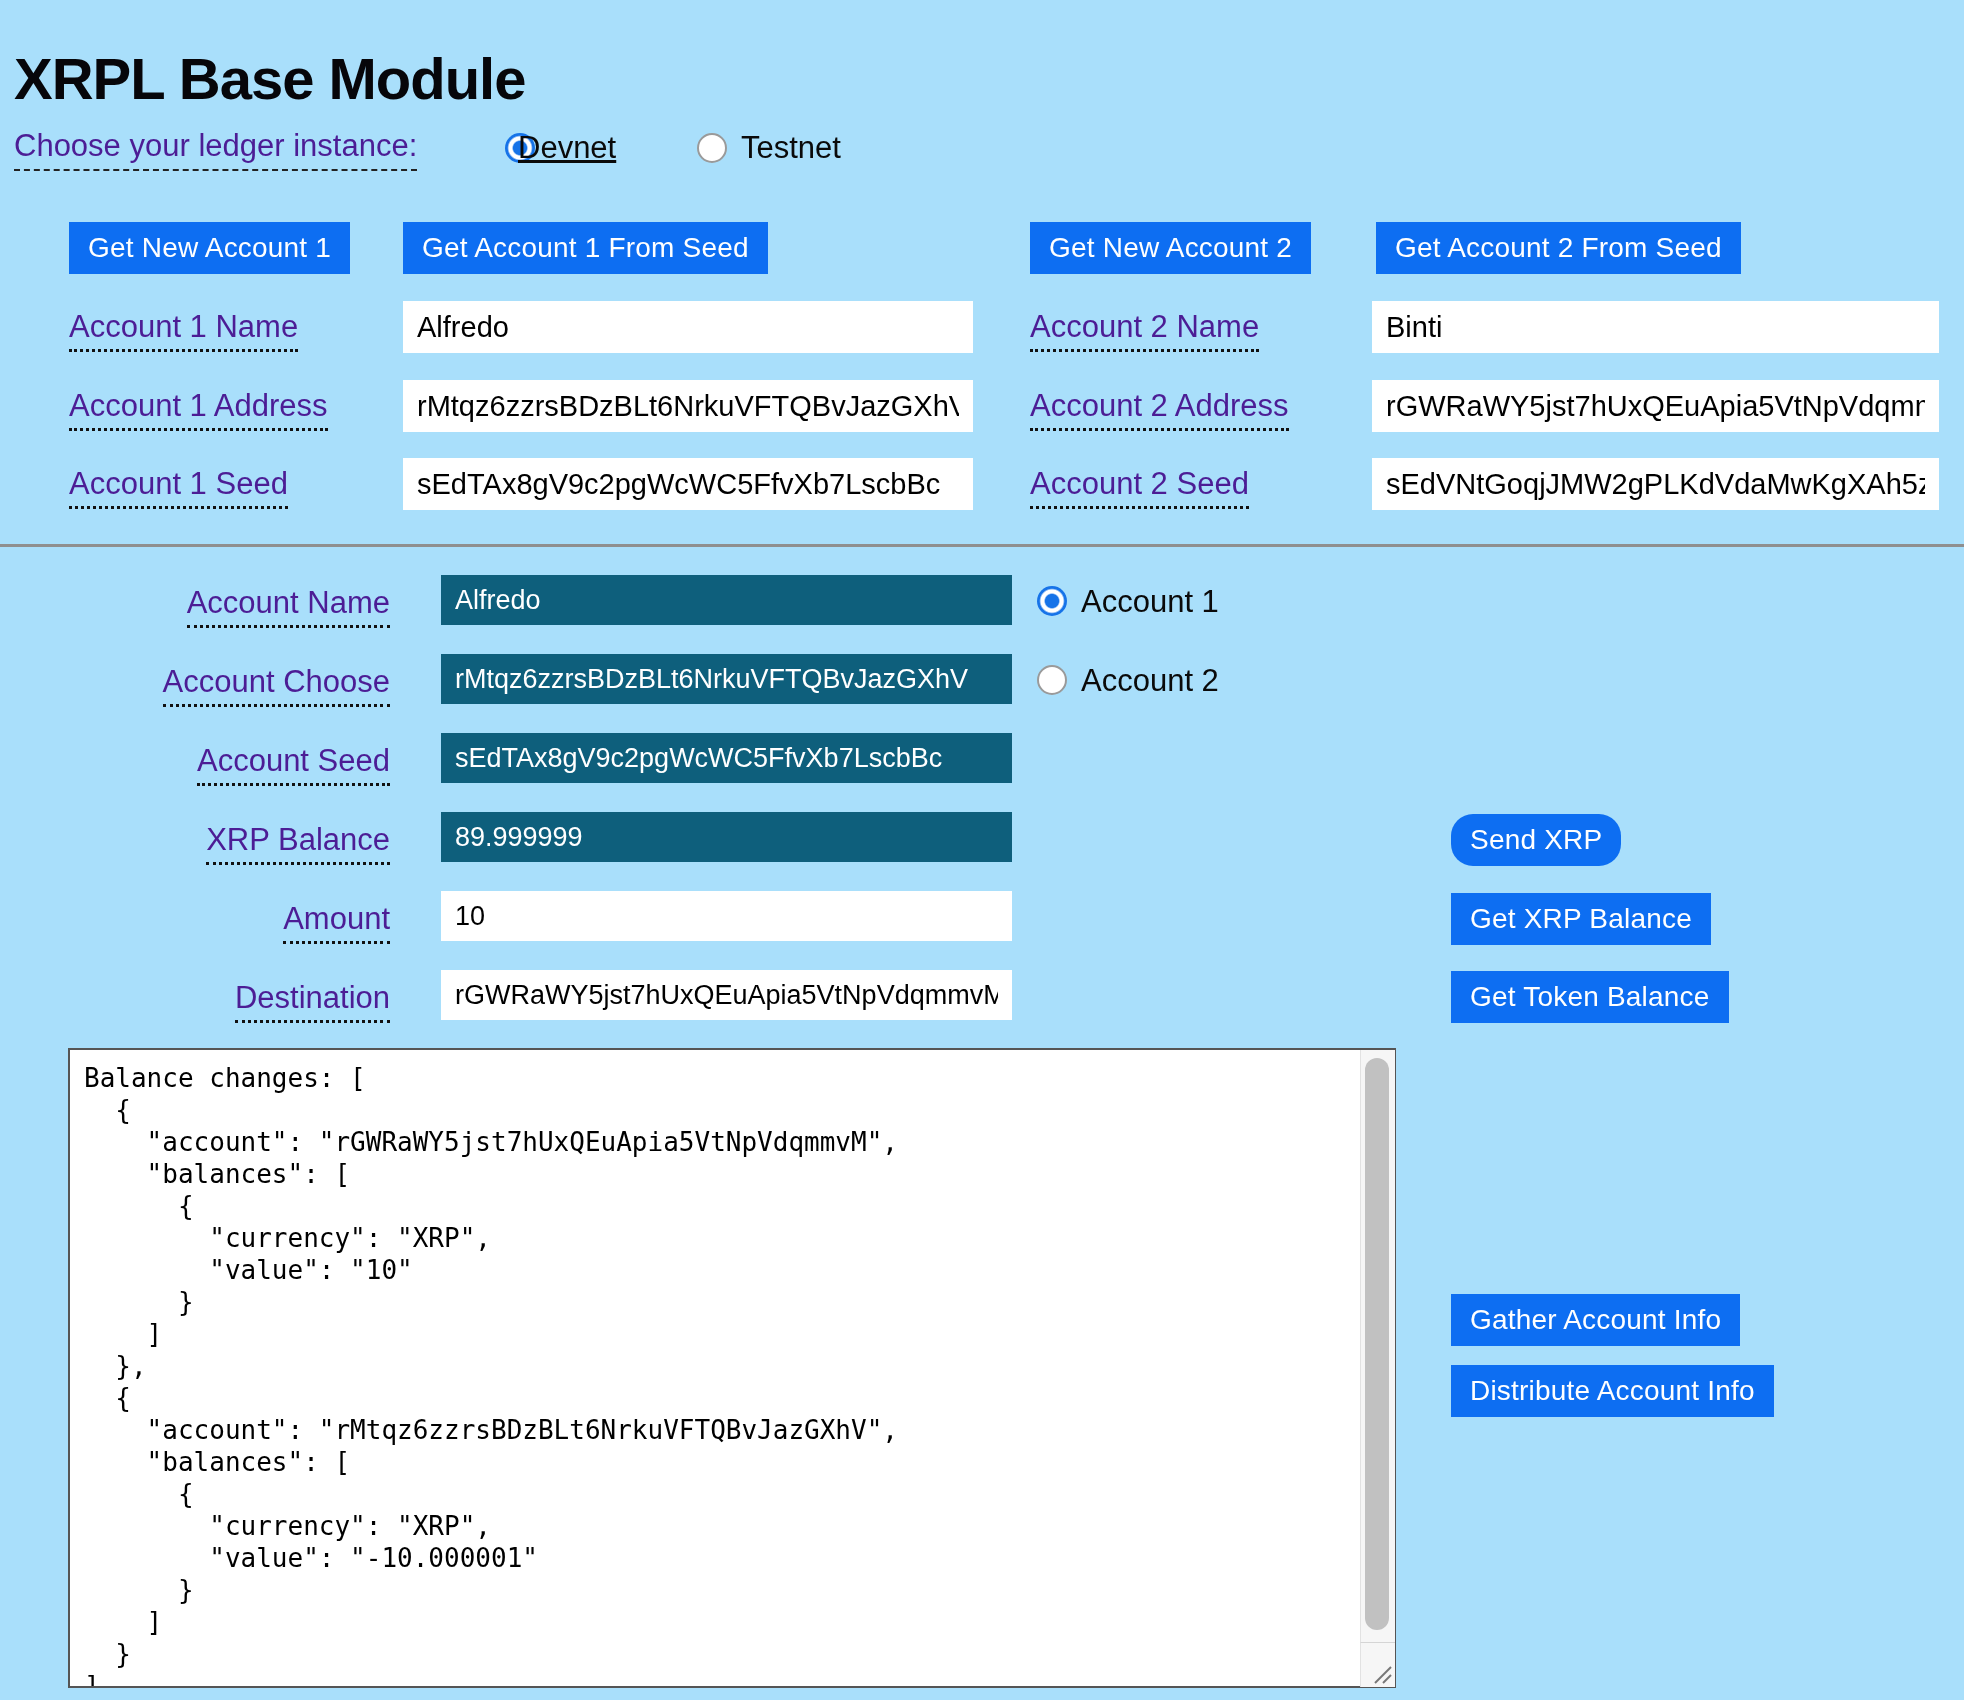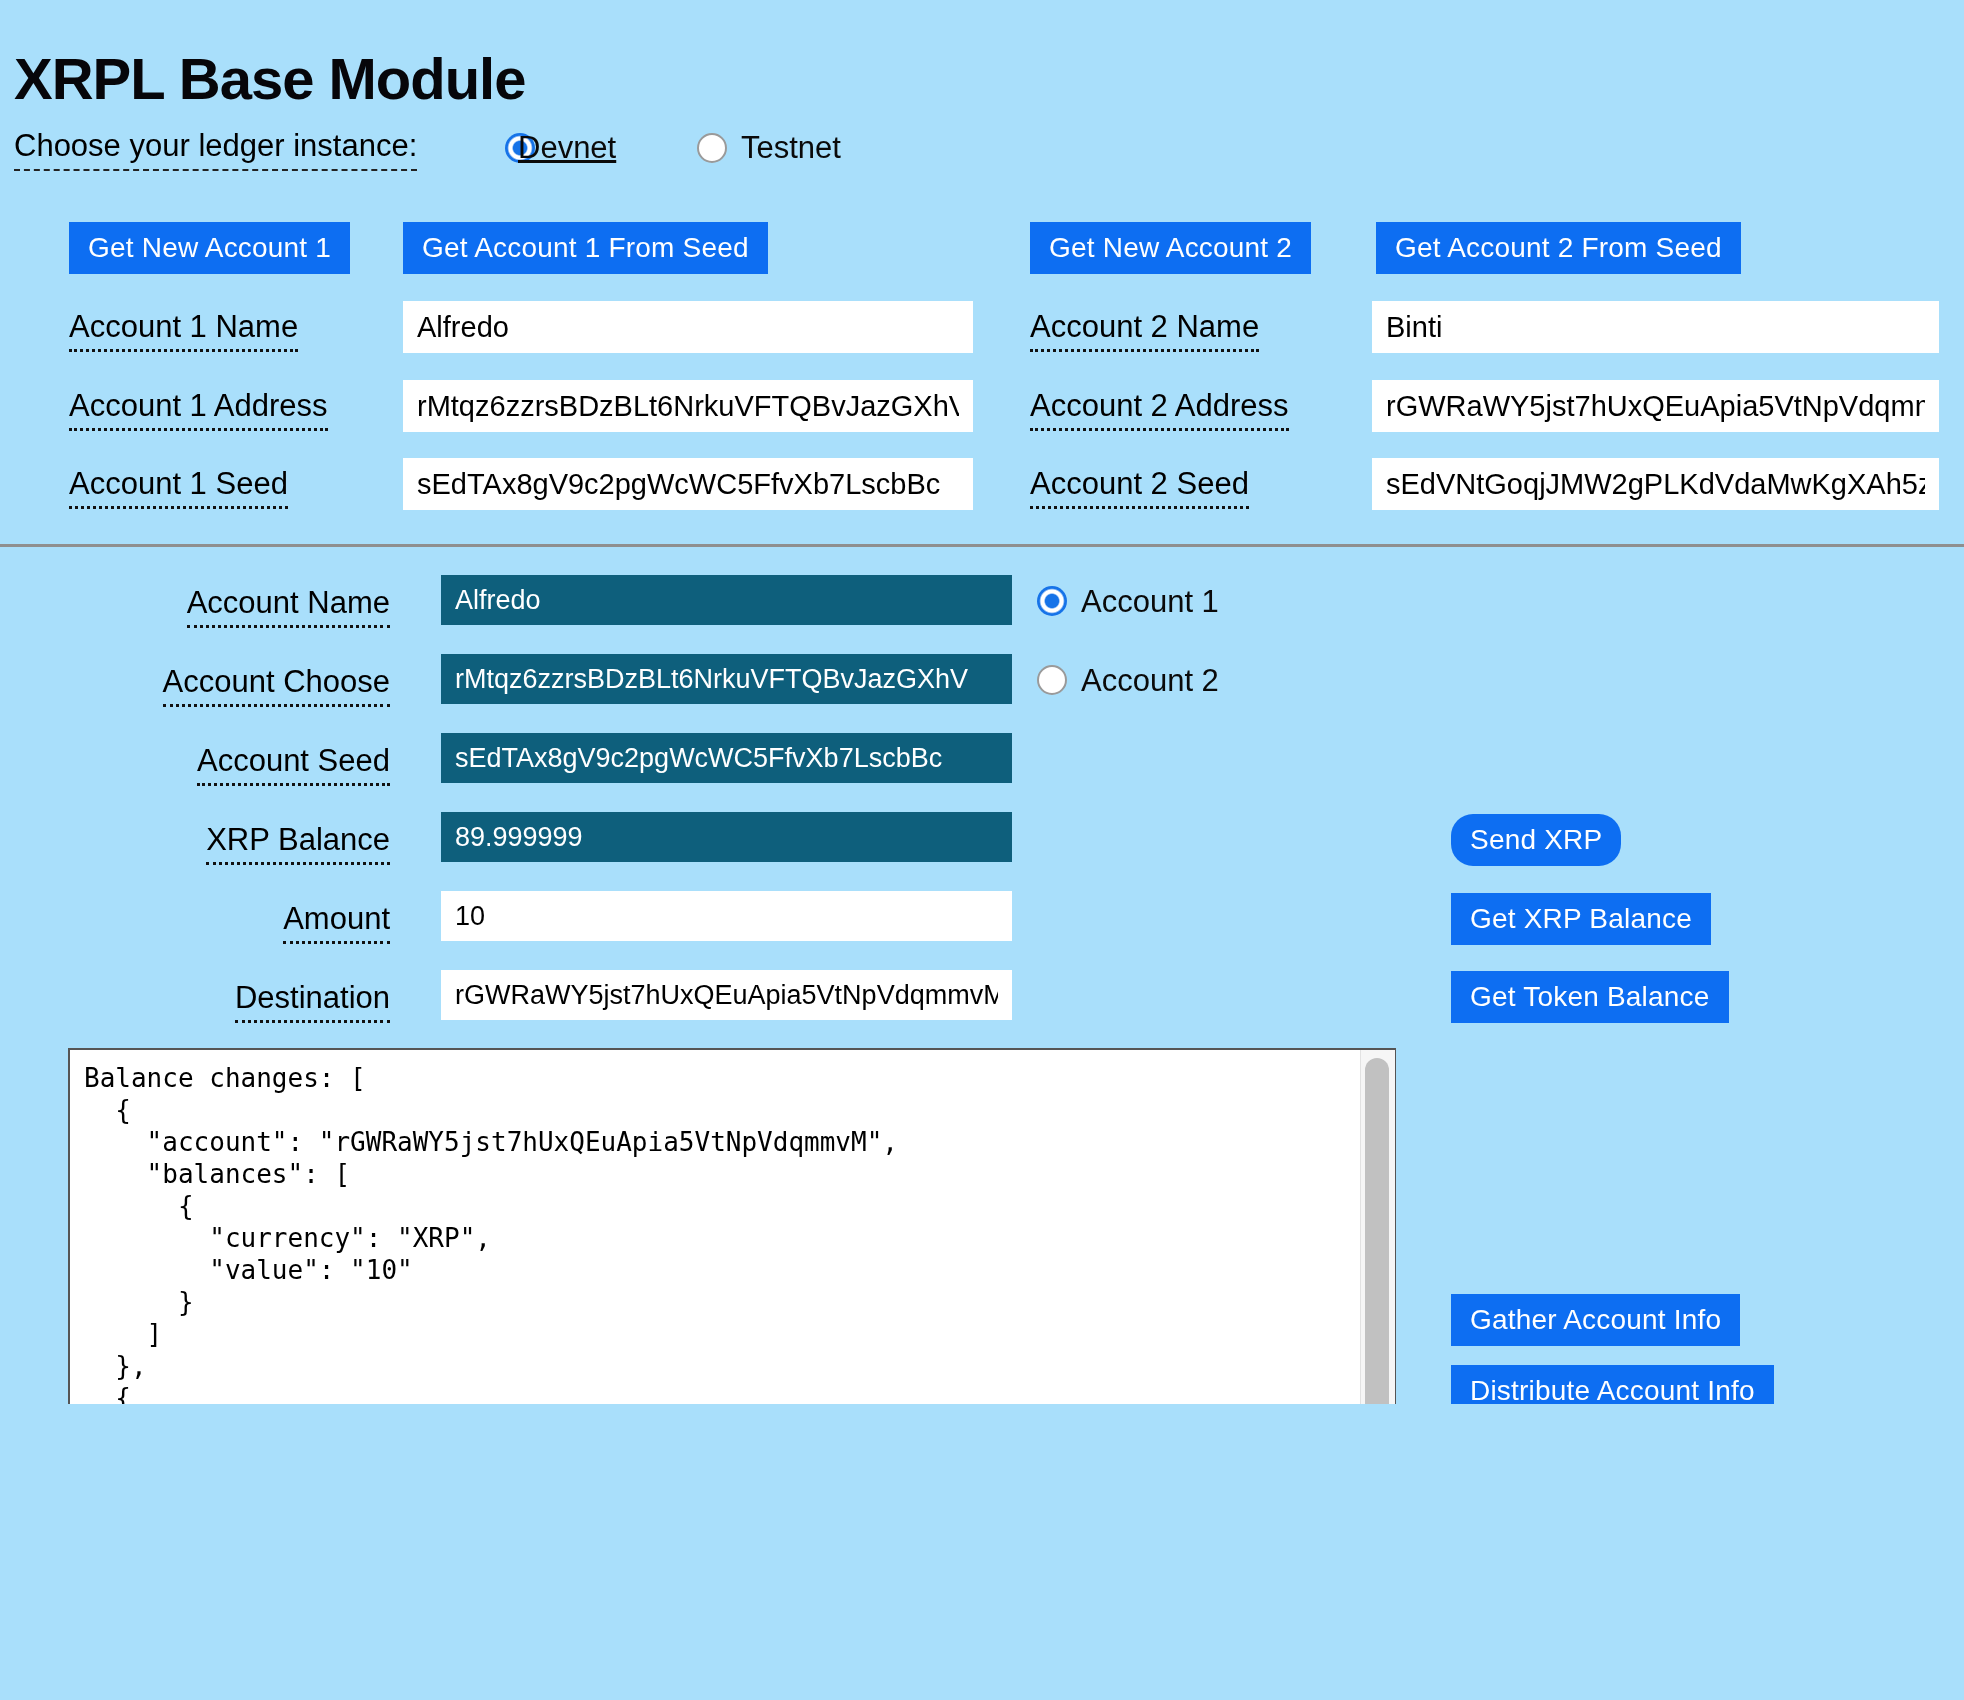--- a/index.html
+++ b/index.html
@@ -4,32 +4,32 @@
 <style>
   html,body{margin:0;padding:0;}
   body{
     background:#A9DFFB;
     font-family:"Liberation Sans", sans-serif;
     color:#0a0a0a;
   }
   #canvas{
     position:relative;
     width:1964px;
-    height:1404px;
+    height:1700px;
     background:#A9DFFB;
     overflow:hidden;
   }
   .abs{position:absolute;}
   .title{
     left:14px; top:6px;
     font-size:58px; font-weight:800; letter-spacing:-1px;
     color:#06060a;
   }
   .lbl{
-    font-size:31px; color:#000000; white-space:nowrap;
+    font-size:31px; color:#4c1d95; white-space:nowrap;
   }
   .dotted{
     display:inline-block;
     border-bottom:3px dotted #111;
     padding-bottom:4px;
   }
   .dashed{
     display:inline-block;
     border-bottom:2px dashed #222;
     padding-bottom:5px;

